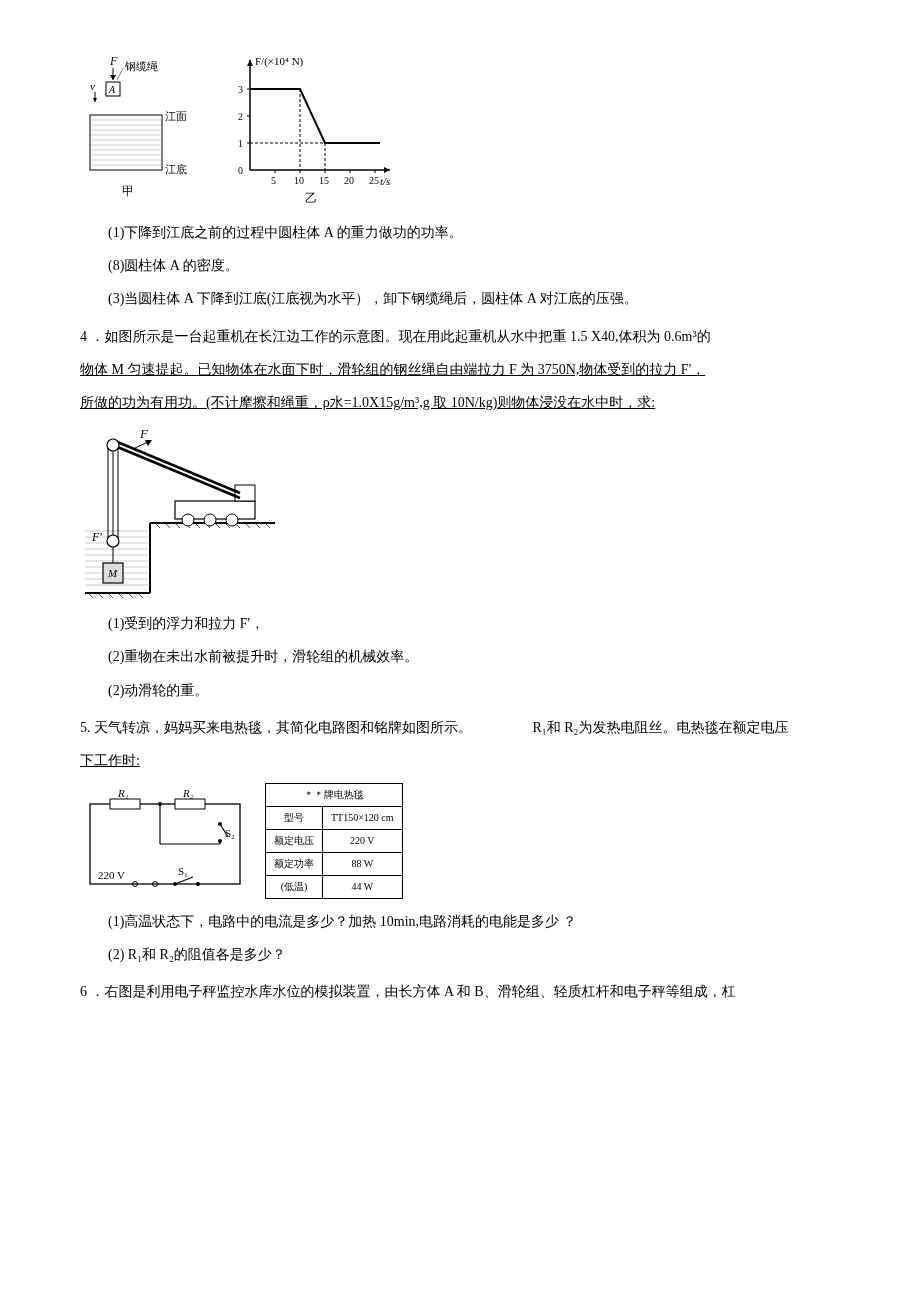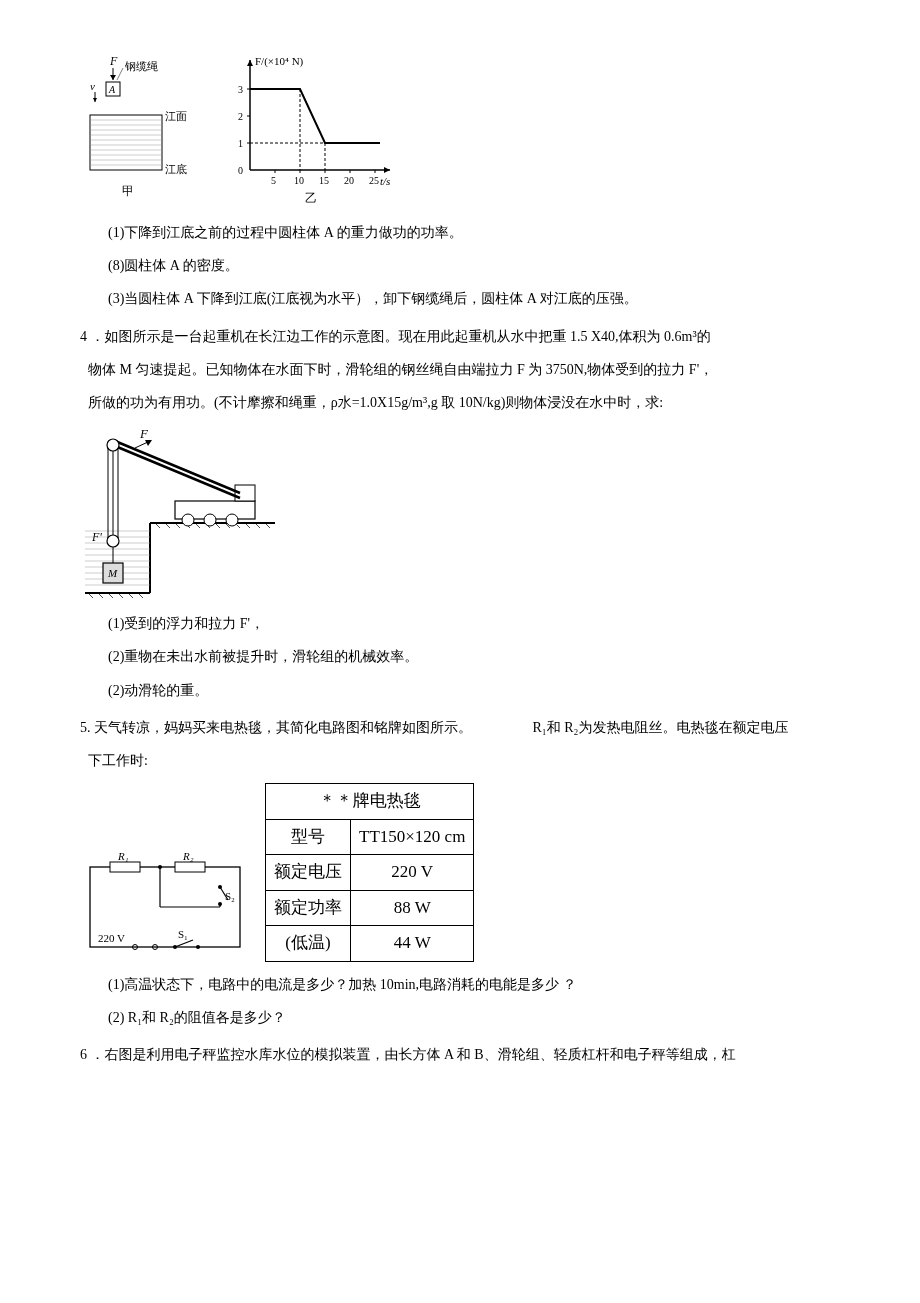--- a/index.html
+++ b/index.html
@@ -19,28 +19,29 @@
       align-items: flex-start;
     }
     .figure-box {
       border: none;
     }
     .para {
       margin: 8px 0;
       text-indent: 2em;
     }
     .para-noindent {
-      margin: 8px 8px;
+      margin: 8px 0;
+      text-decoration: underline;
     }
     .q-num {
       margin: 12px 0 8px 0;
     }
     .nameplate {
       border-collapse: collapse;
-      font-size: 17px;
+      font-size: 10px;
     }
     .nameplate td {
       border: 1px solid #000;
       padding: 2px 8px;
       text-align: center;
     }
     .circuit-table-row {
       display: flex;
       gap: 15px;
       align-items: flex-end;

